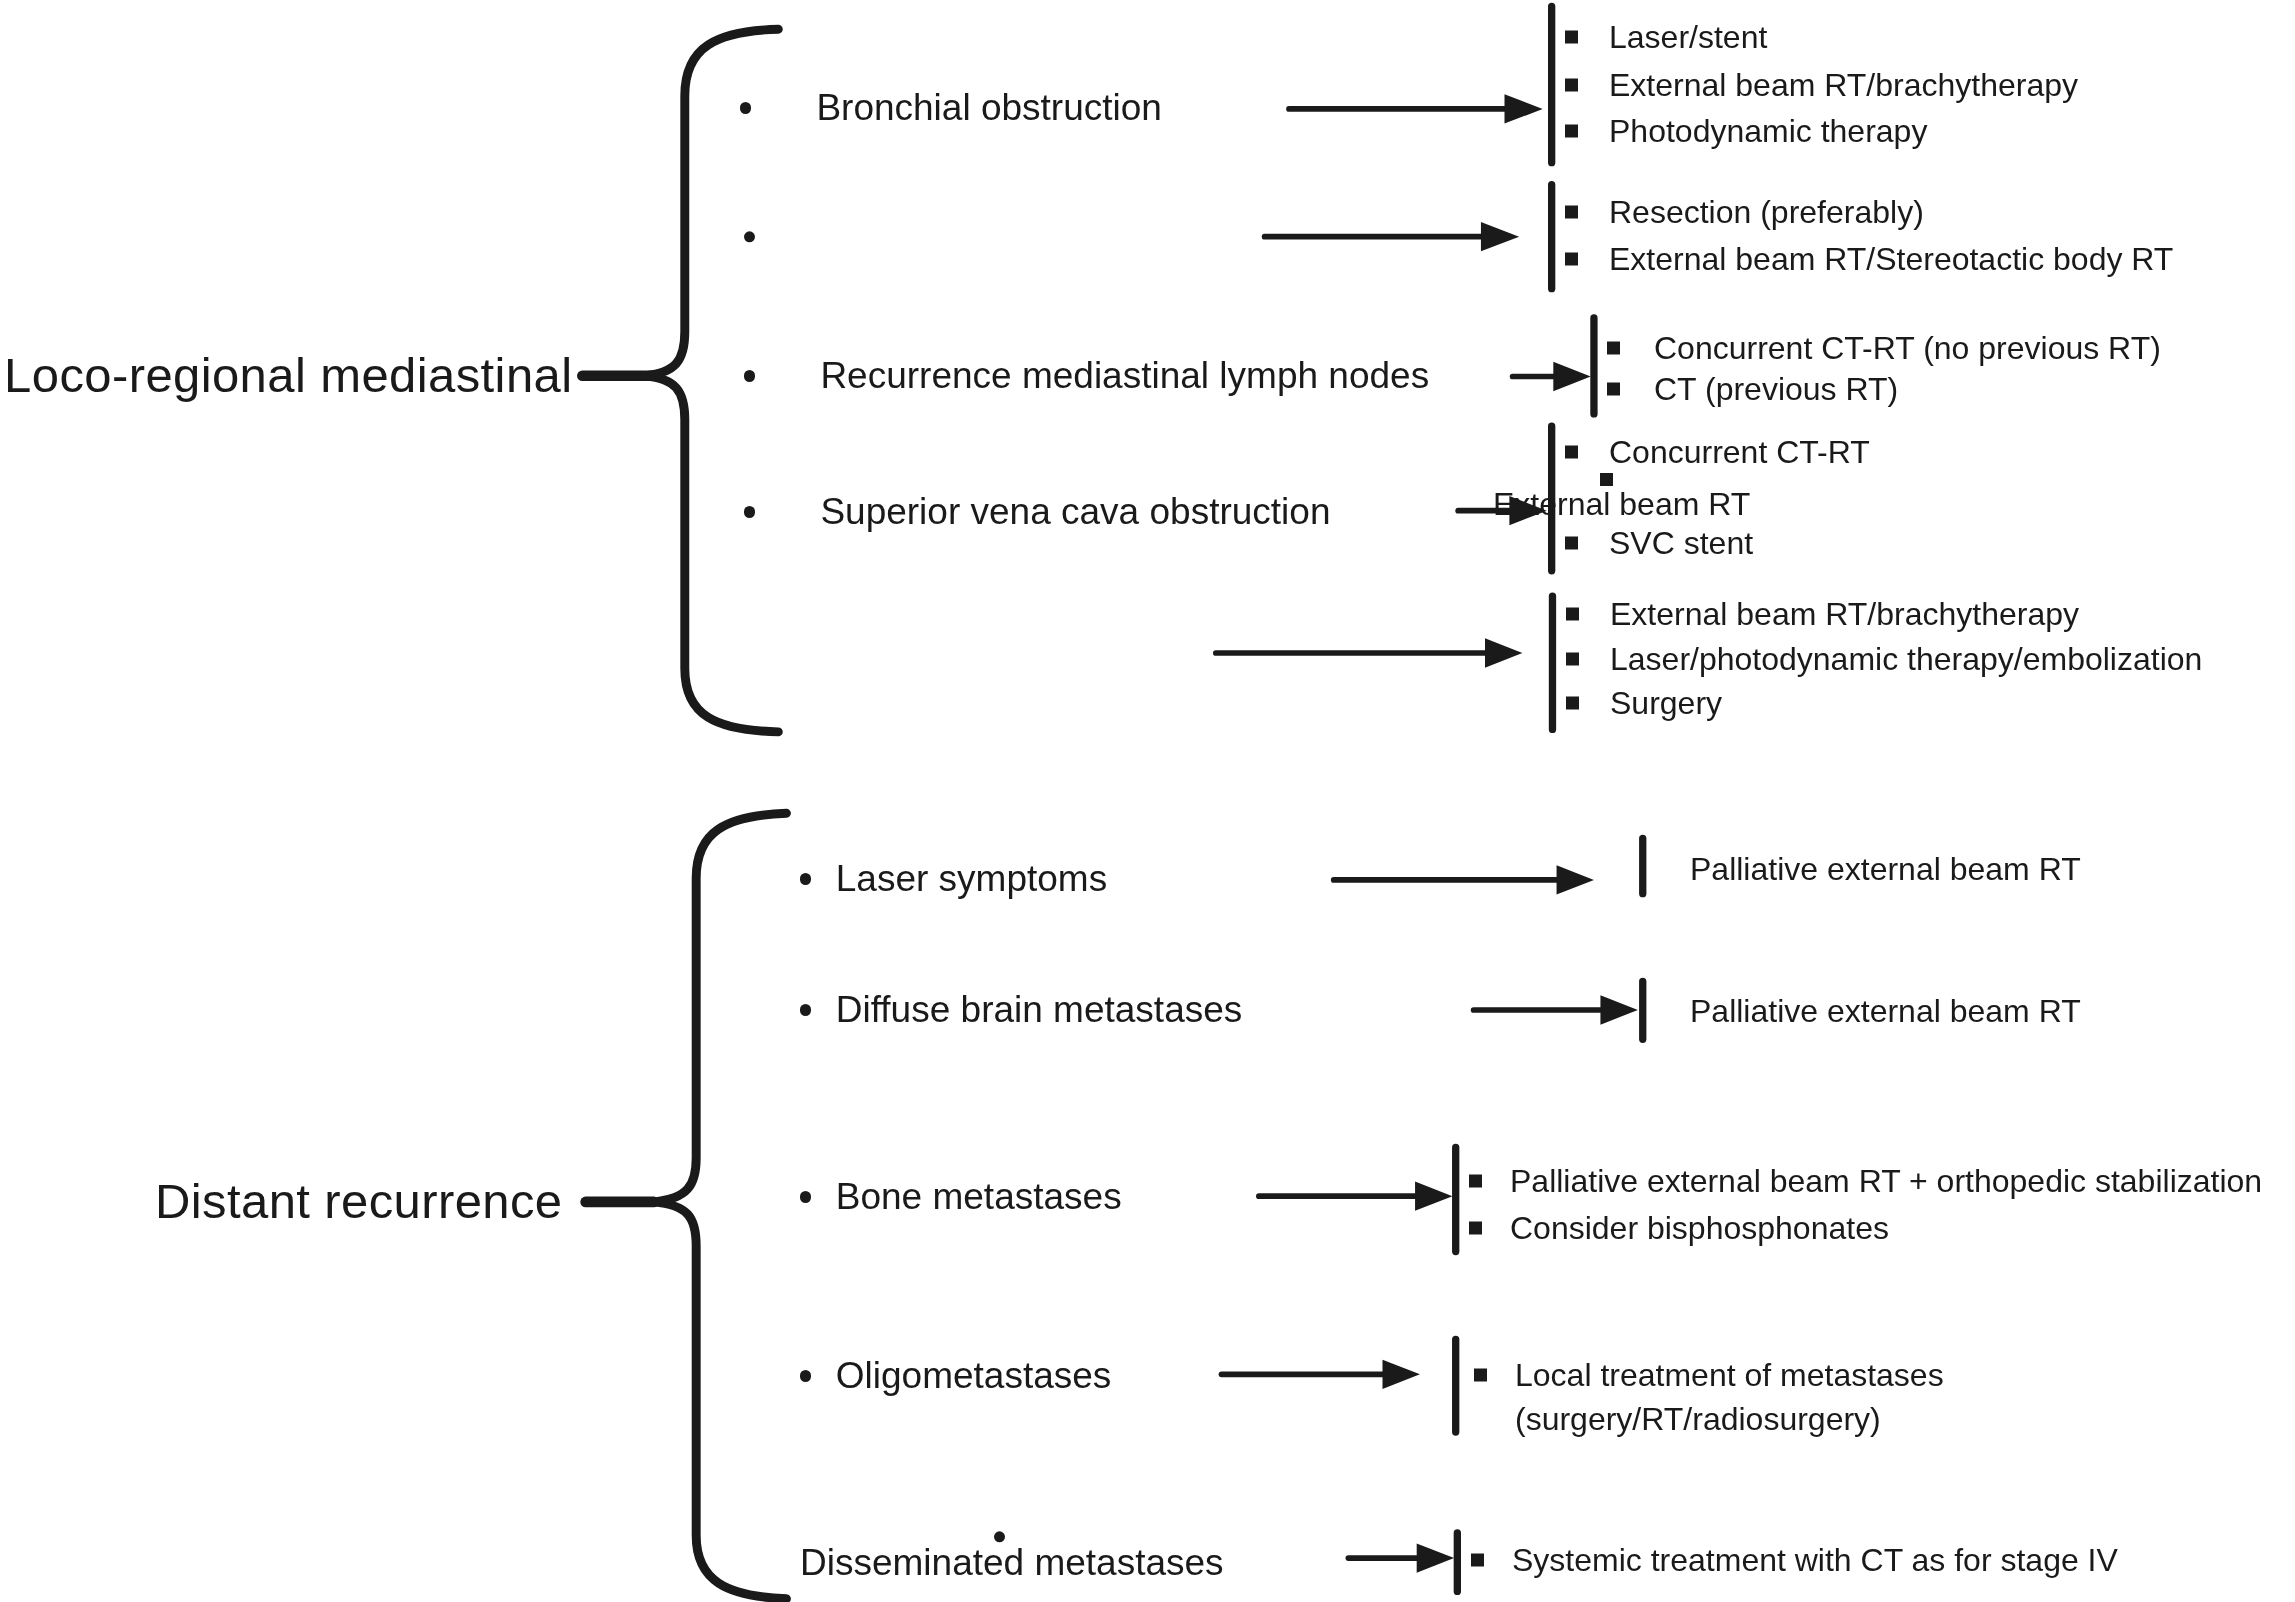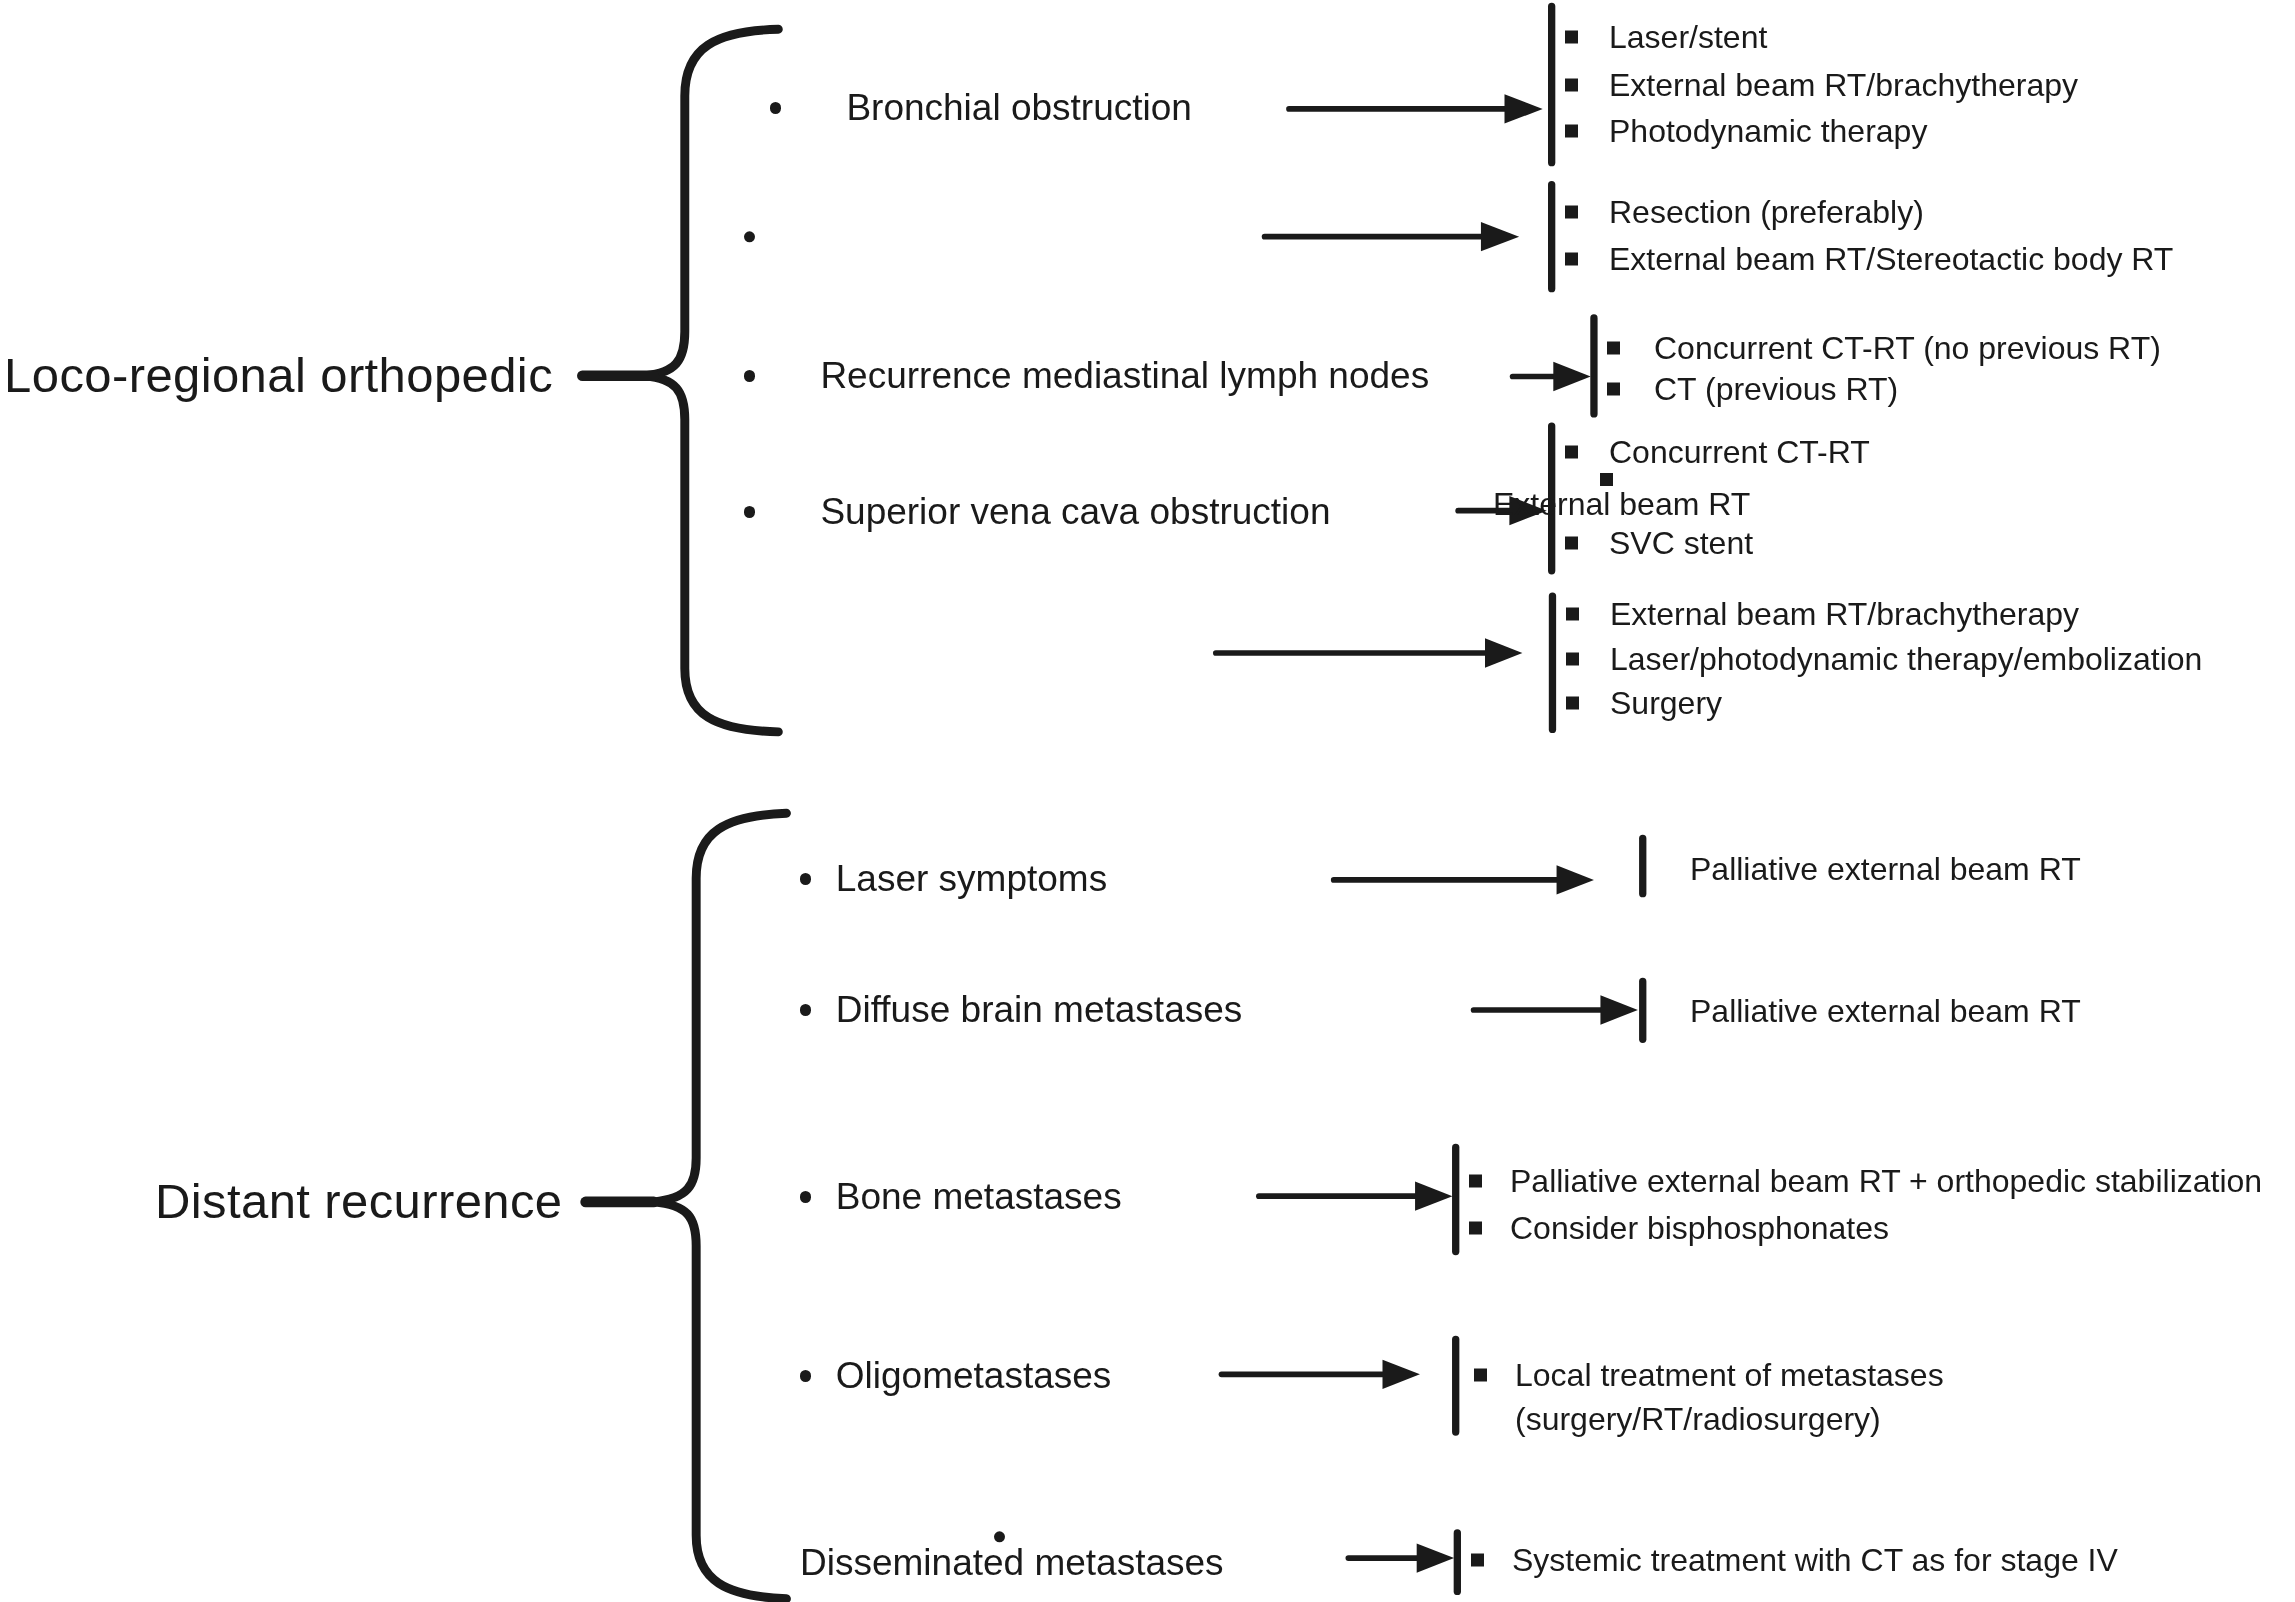--- a/index.html
+++ b/index.html
@@ -123,24 +123,24 @@
     <line stroke-width="9" x1="1908" y1="524" x2="1908" y2="702"></line>
     <line stroke-width="9" x1="1909" y1="733" x2="1909" y2="897"></line>
 
     <line stroke-width="9" x1="2020" y1="1031" x2="2020" y2="1099"></line>
     <line stroke-width="9" x1="2020" y1="1207" x2="2020" y2="1278"></line>
     <line stroke-width="9" x1="1790" y1="1411" x2="1790" y2="1539"></line>
     <line stroke-width="9" x1="1790" y1="1647" x2="1790" y2="1761"></line>
     <line stroke-width="9" x1="1792" y1="1885" x2="1792" y2="1957"></line>
   </svg>
 
-  <div class="sec-label" style="left:4.1px; top:376px;">Loco-regional orthopedic</div>
+  <div class="sec-label" style="left:4.1px; top:376px;">Loco-regional mediastinal</div>
   <div class="sec-label" style="left:155px; top:1202px;">Distant recurrence</div>
 
-  <div class="item top" style="left:770px; top:108px;">
+  <div class="item top" style="left:740px; top:108px;">
     <span class="dot"></span>
     <span class="lbl">Bronchial obstruction</span>
   </div>
   <div class="item top" style="left:744px; top:237px;">
     <span class="dot"></span>
   </div>
   <div class="item top" style="left:744px; top:376px;">
     <span class="dot"></span>
     <span class="lbl">Recurrence mediastinal lymph nodes</span>
   </div>

